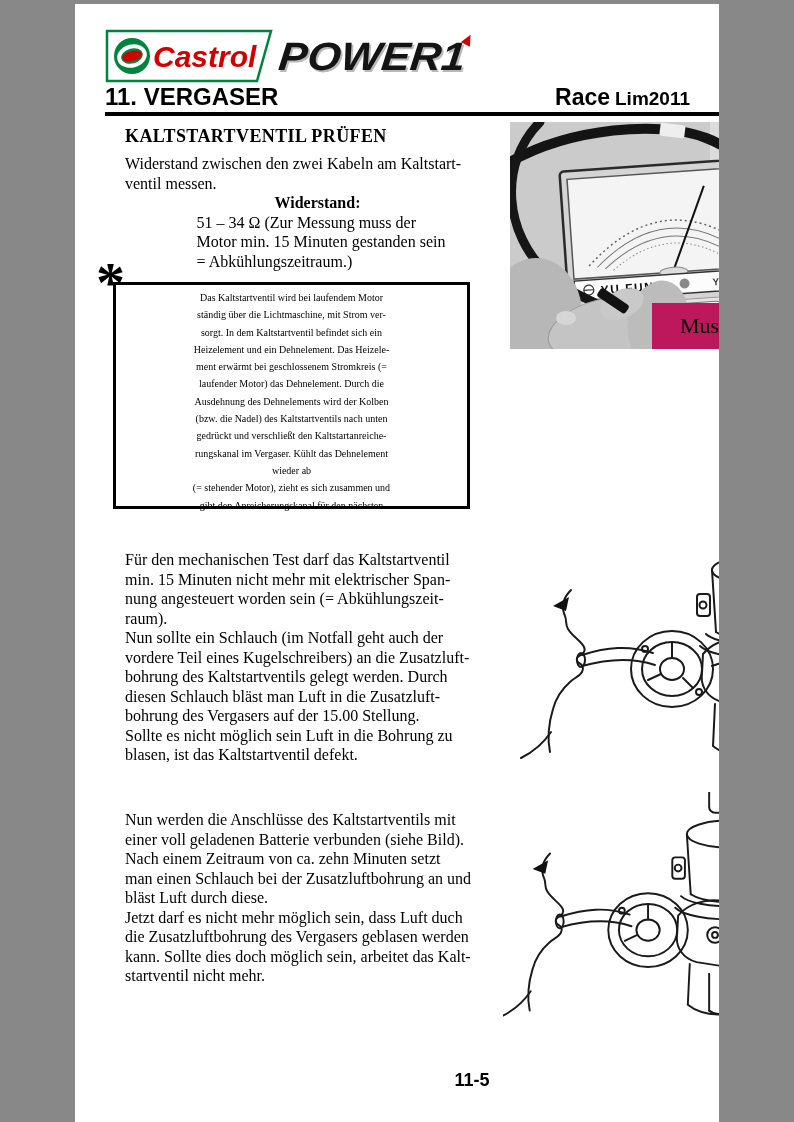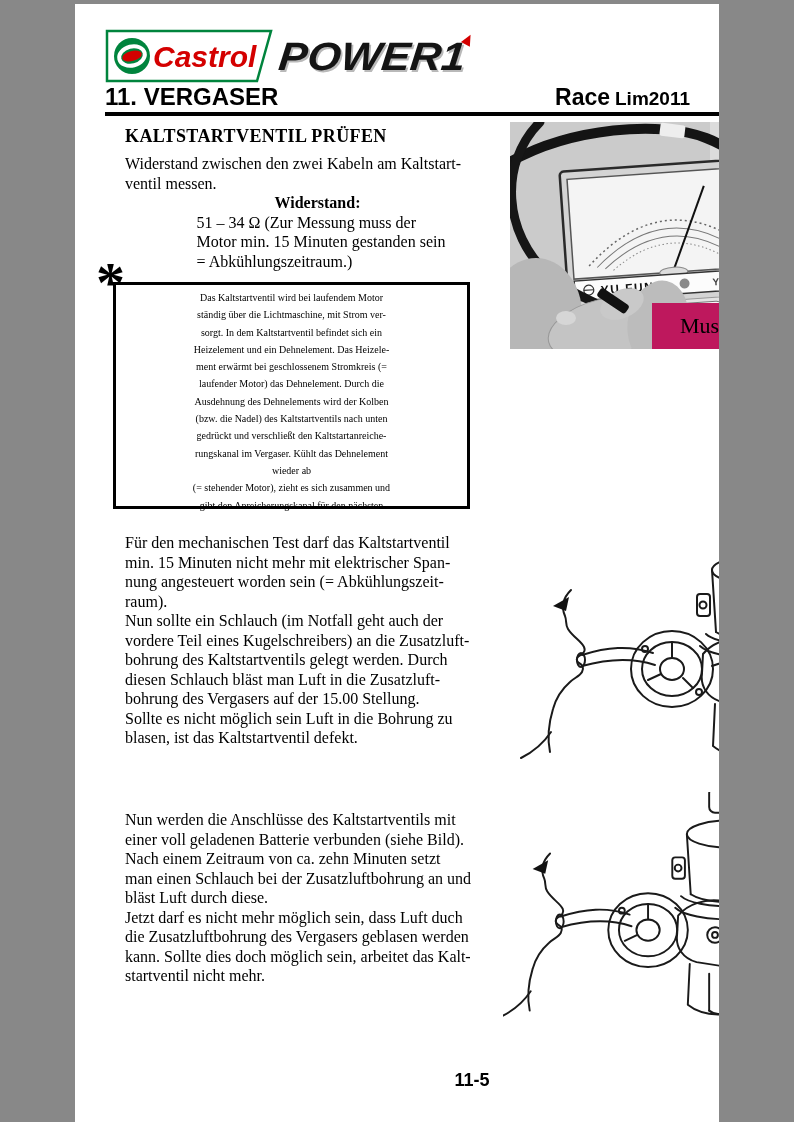--- a/index.html
+++ b/index.html
@@ -69,21 +69,21 @@
   }
   .note-box {
     left:38px; top:278px; width:357px; height:227px;
     border: 3px solid #000;
     padding: 4px 5px;
     text-align: center;
     font-size: 10px; line-height: 17.3px;
     white-space: pre-line;
   }
 
-  .para-mech { left:50px; top:529px; width:398px; }
+  .para-mech { left:50px; top:546px; width:398px; }
   .para-batt { left:50px; top:806px; width:398px; }
 
   
   .photo-box { left:435px; top:118px; width:335px; height:227px; }
   .photo-box svg { display:block; }
   .photo-caption {
     position:absolute; right:0; bottom:0;
     width:193px; height:46px;
     background:#be185d;
     font-size:22px; line-height:46px;

